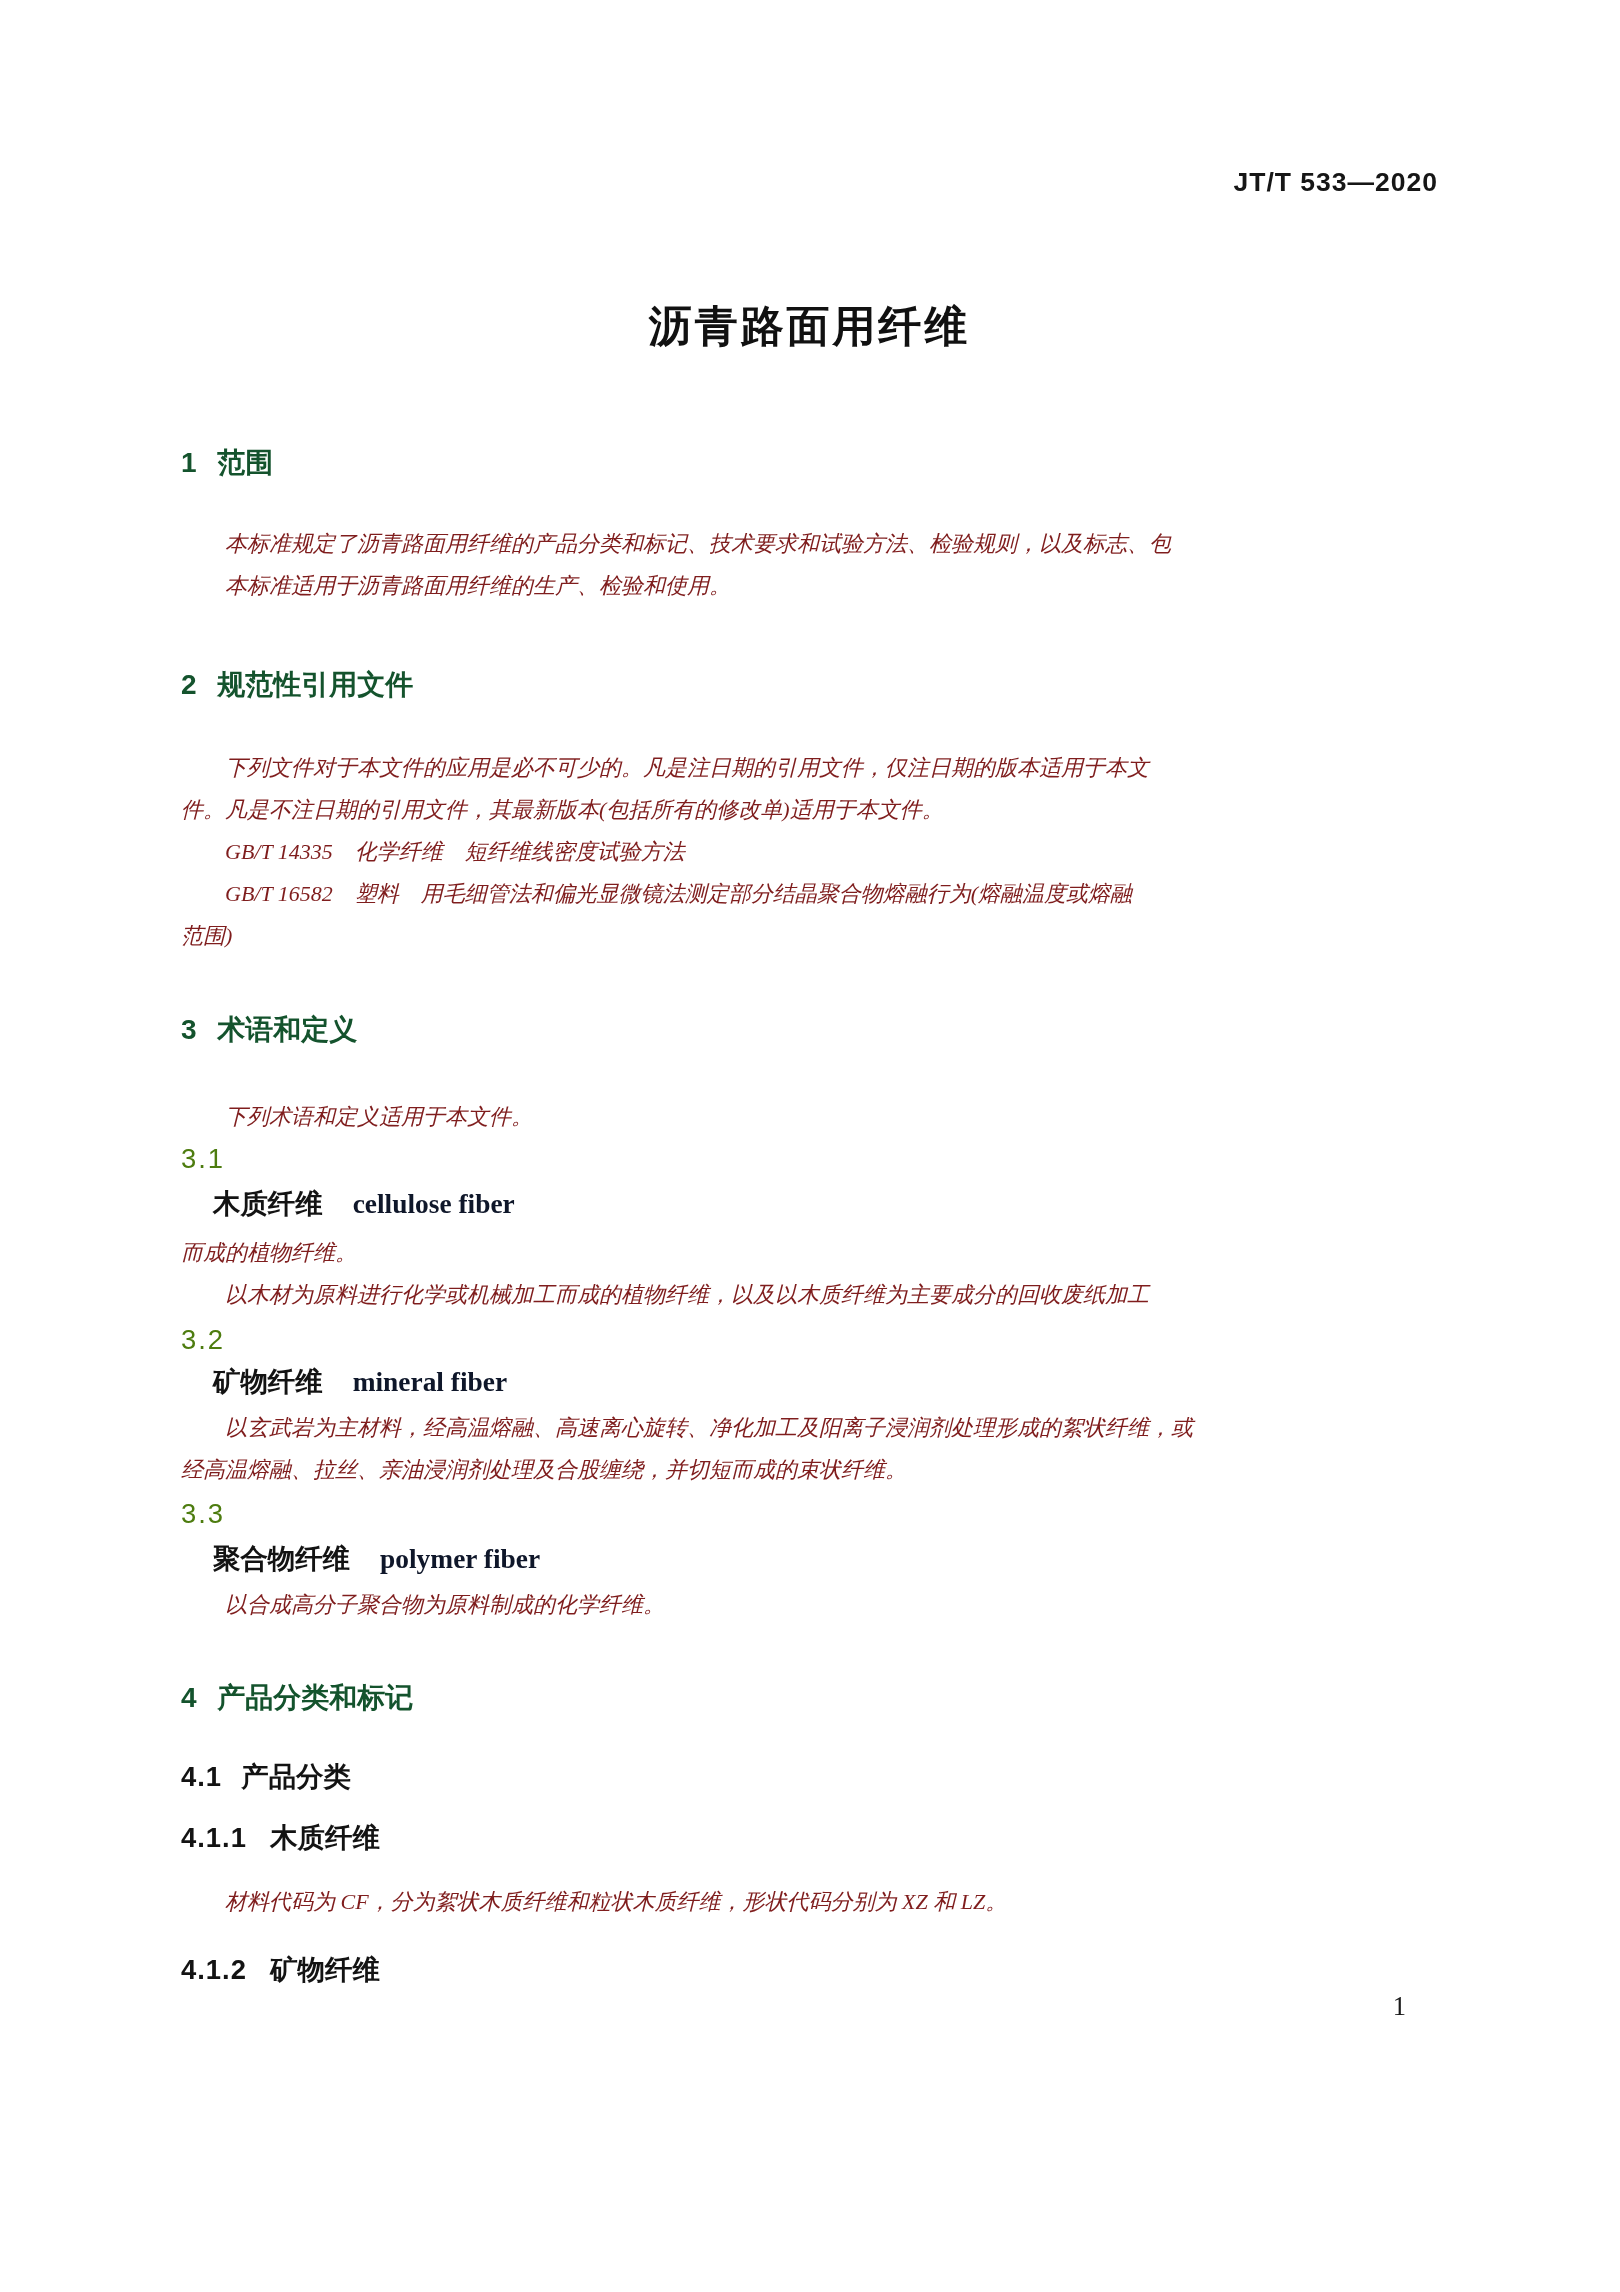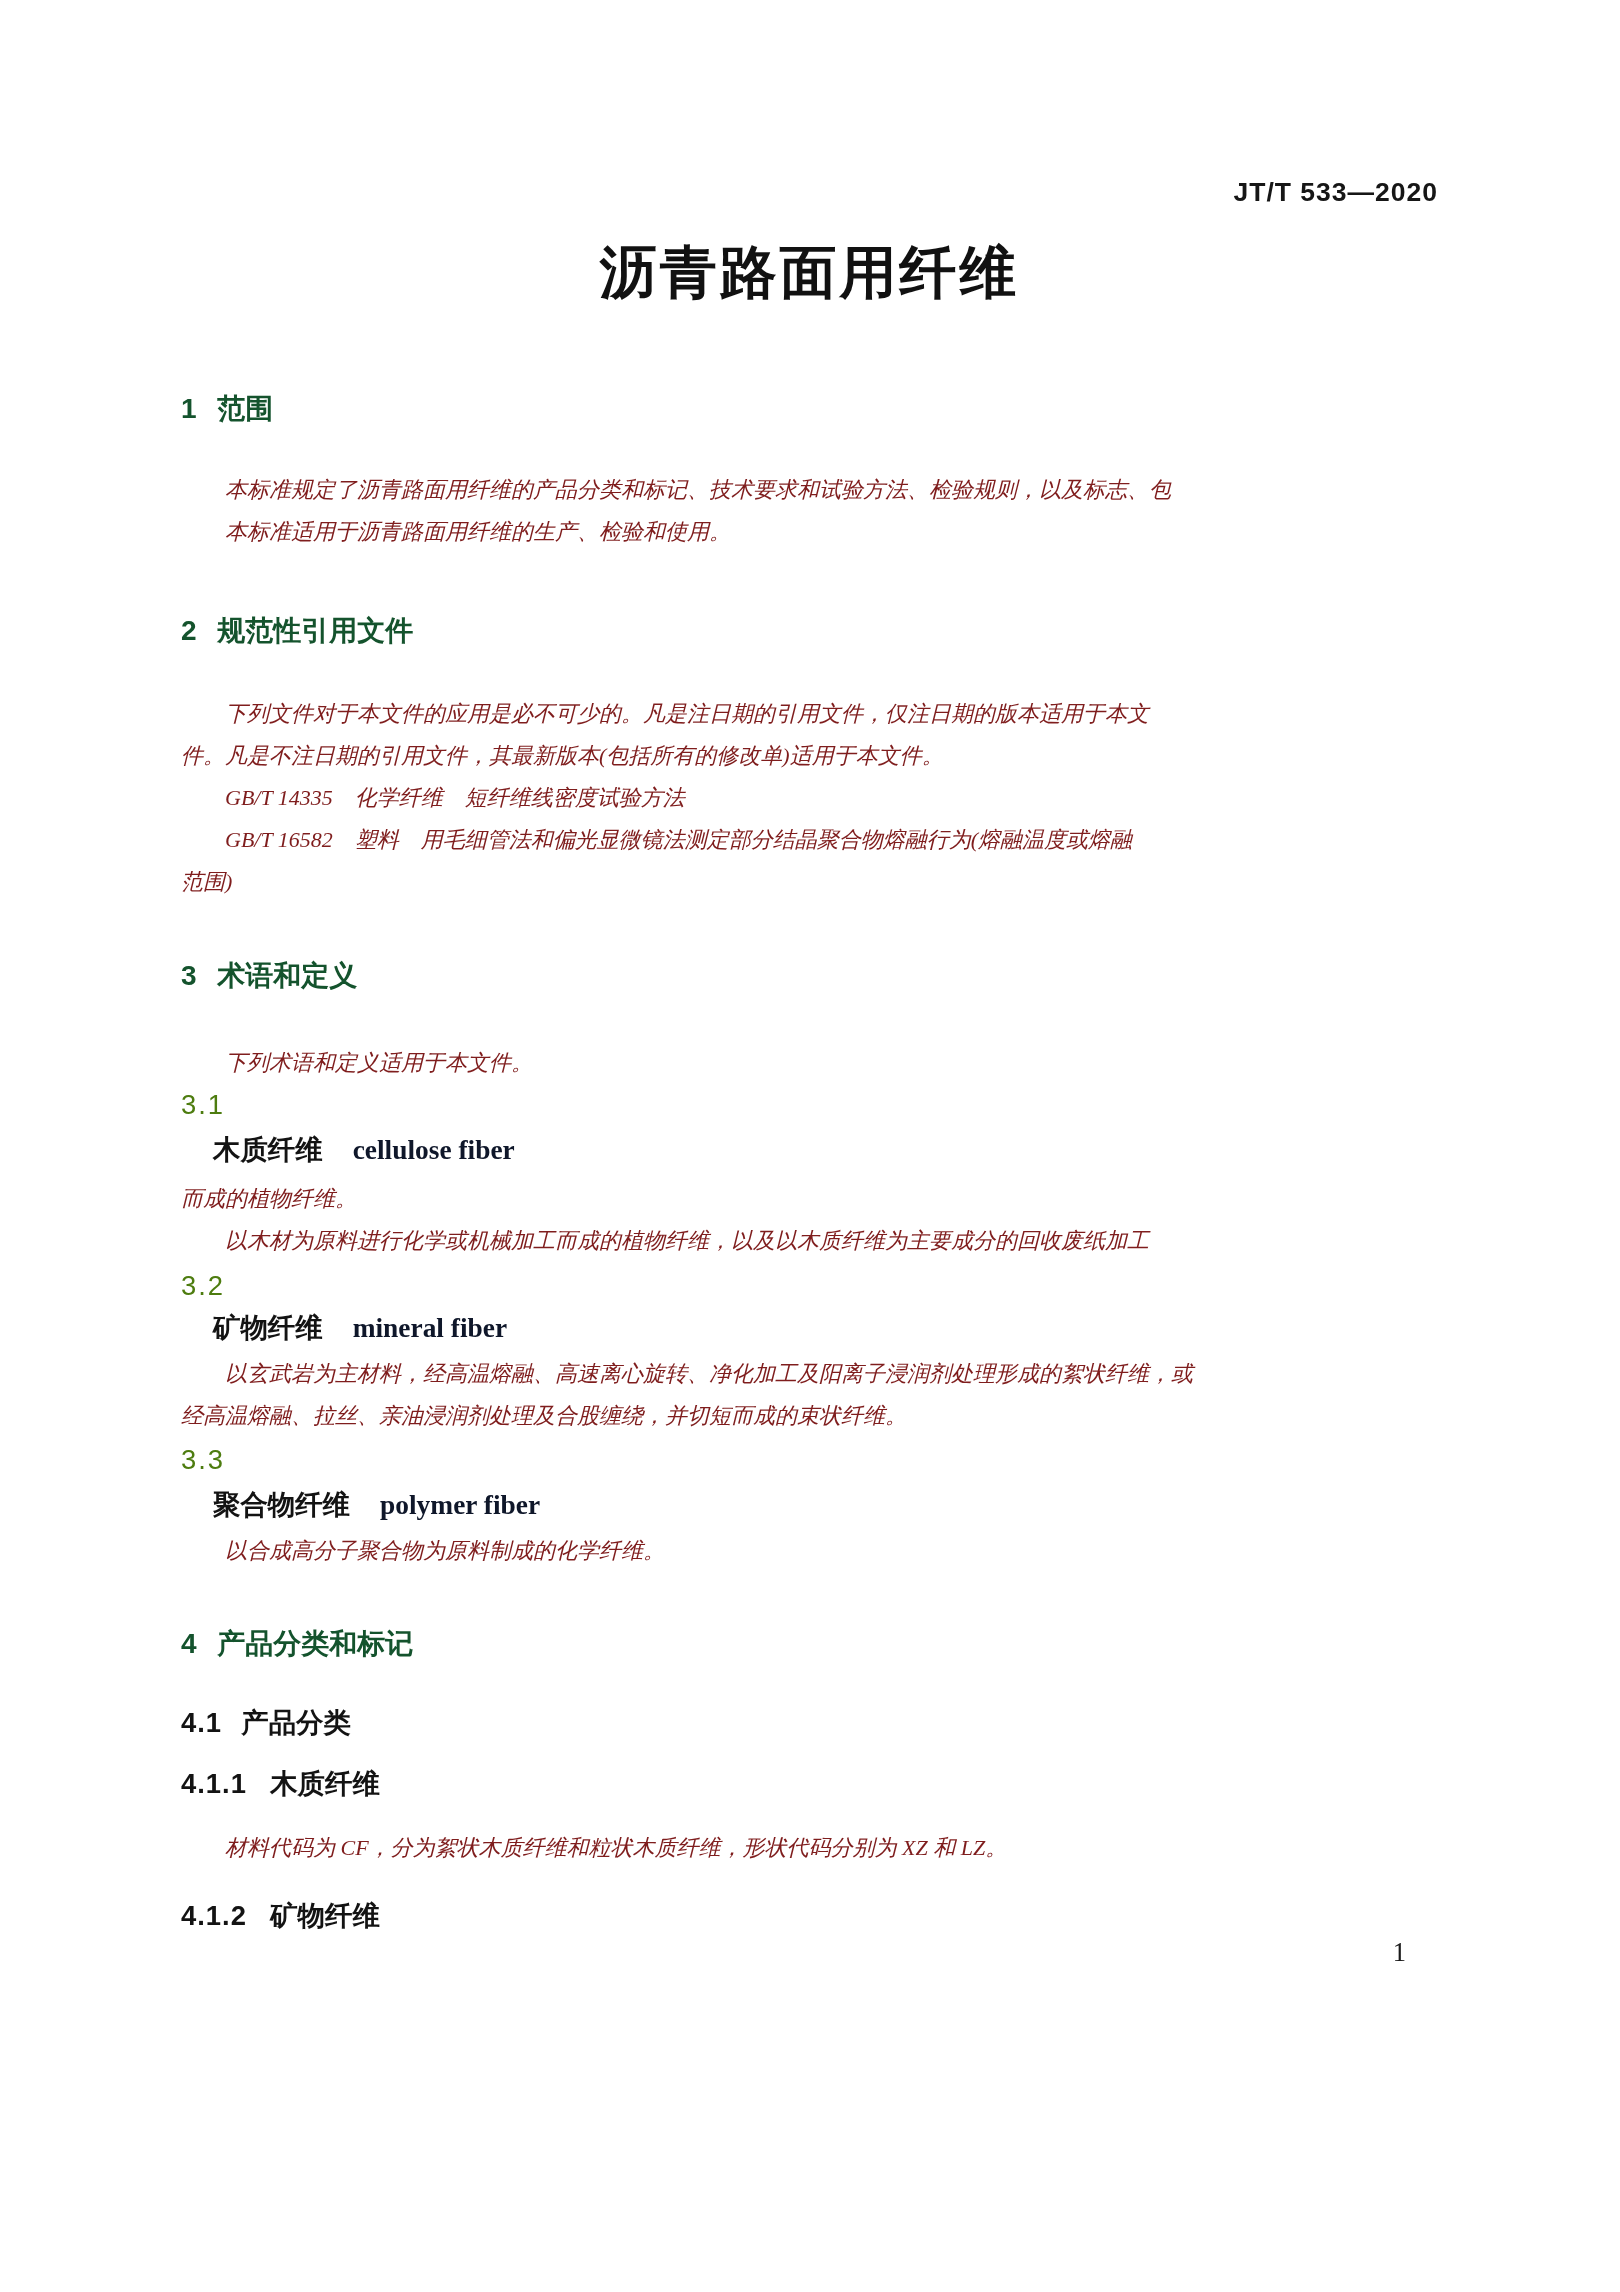--- a/index.html
+++ b/index.html
@@ -8,38 +8,38 @@
   }
   html,body{margin:0;padding:0;background:#ffffff;}
   .page{
     position:relative;
     width:1620px;height:2293px;
     background:#ffffff;
     color:#1e1e1e;
     overflow:hidden;
   }
   .content{
-    position:absolute;left:181px;top:18px;width:1257px;
+    position:absolute;left:181px;top:8px;width:1257px;
   }
   .doc-code{
     margin-top:161px;
     text-align:right;
     font-family:var(--sans);
     font-weight:600;
     font-size:26.5px;
     line-height:27.4px;
     letter-spacing:1px;
     color:#161616;
   }
   .doc-title{
-    margin-top:44px;
+    margin-top:108px;
     text-align:center;
     font-family:var(--sans);
     font-weight:700;
-    font-size:57px;
+    font-size:43px;
     line-height:45px;
     letter-spacing:2.9px;
     color:#111;
   }
   .h1{
     font-family:var(--sans);
     font-weight:700;
     font-size:28px;
     line-height:31px;
     color:#14532d;

